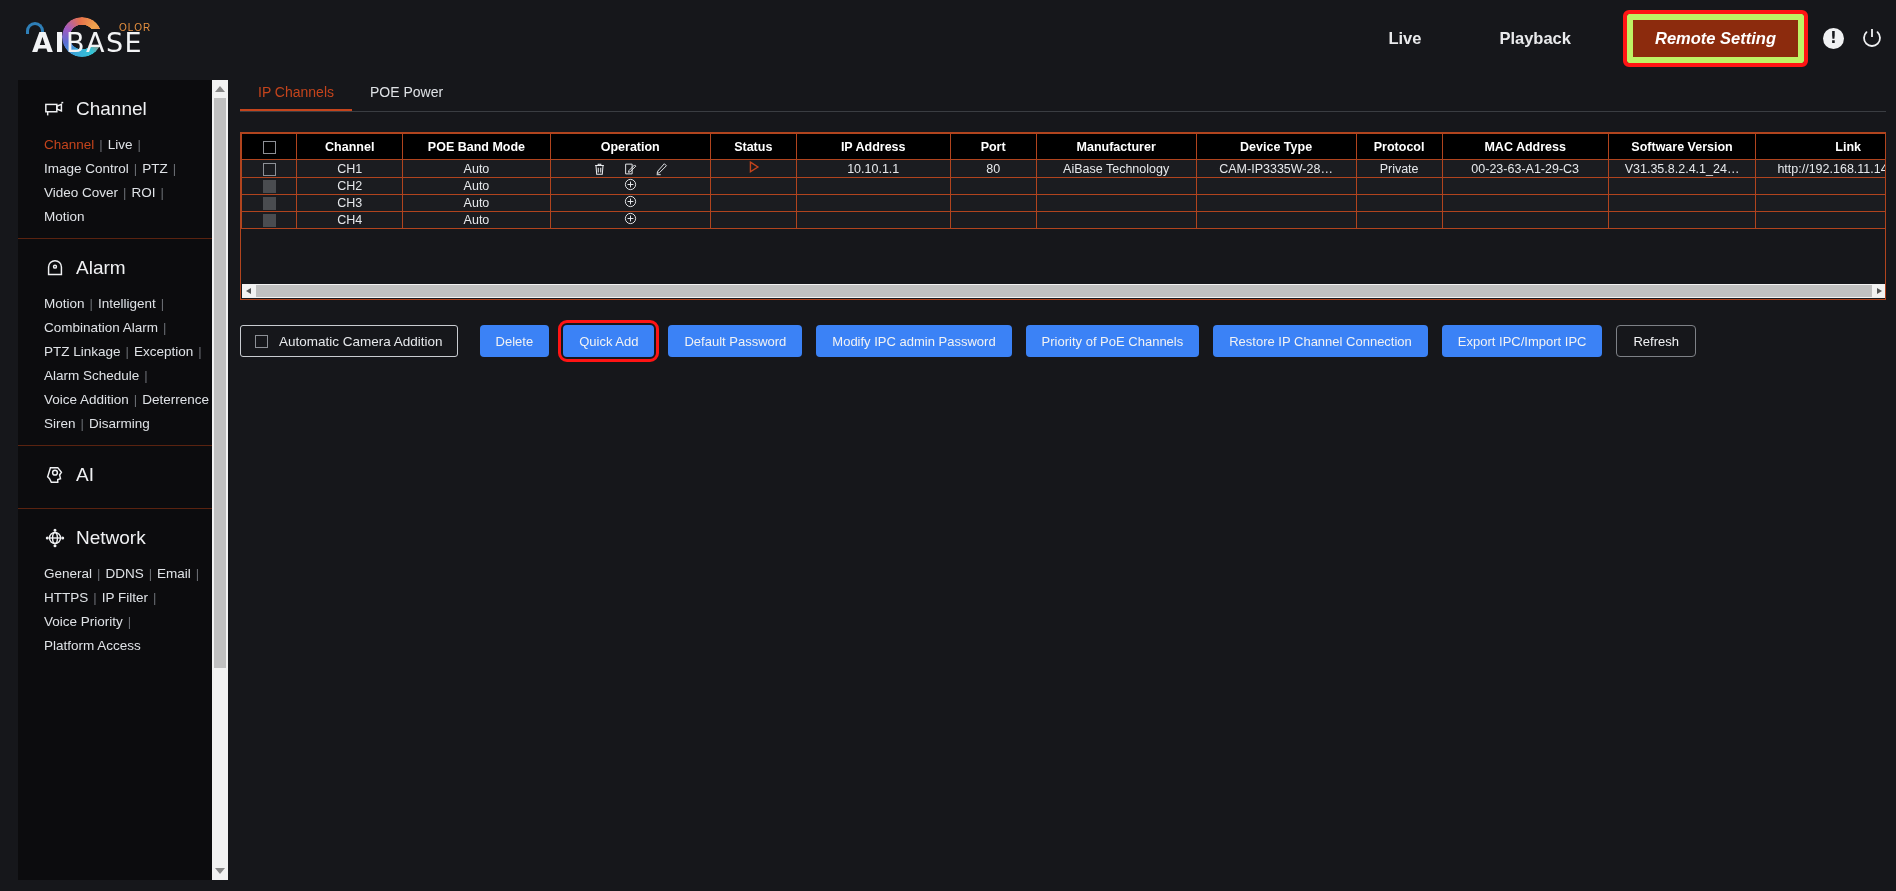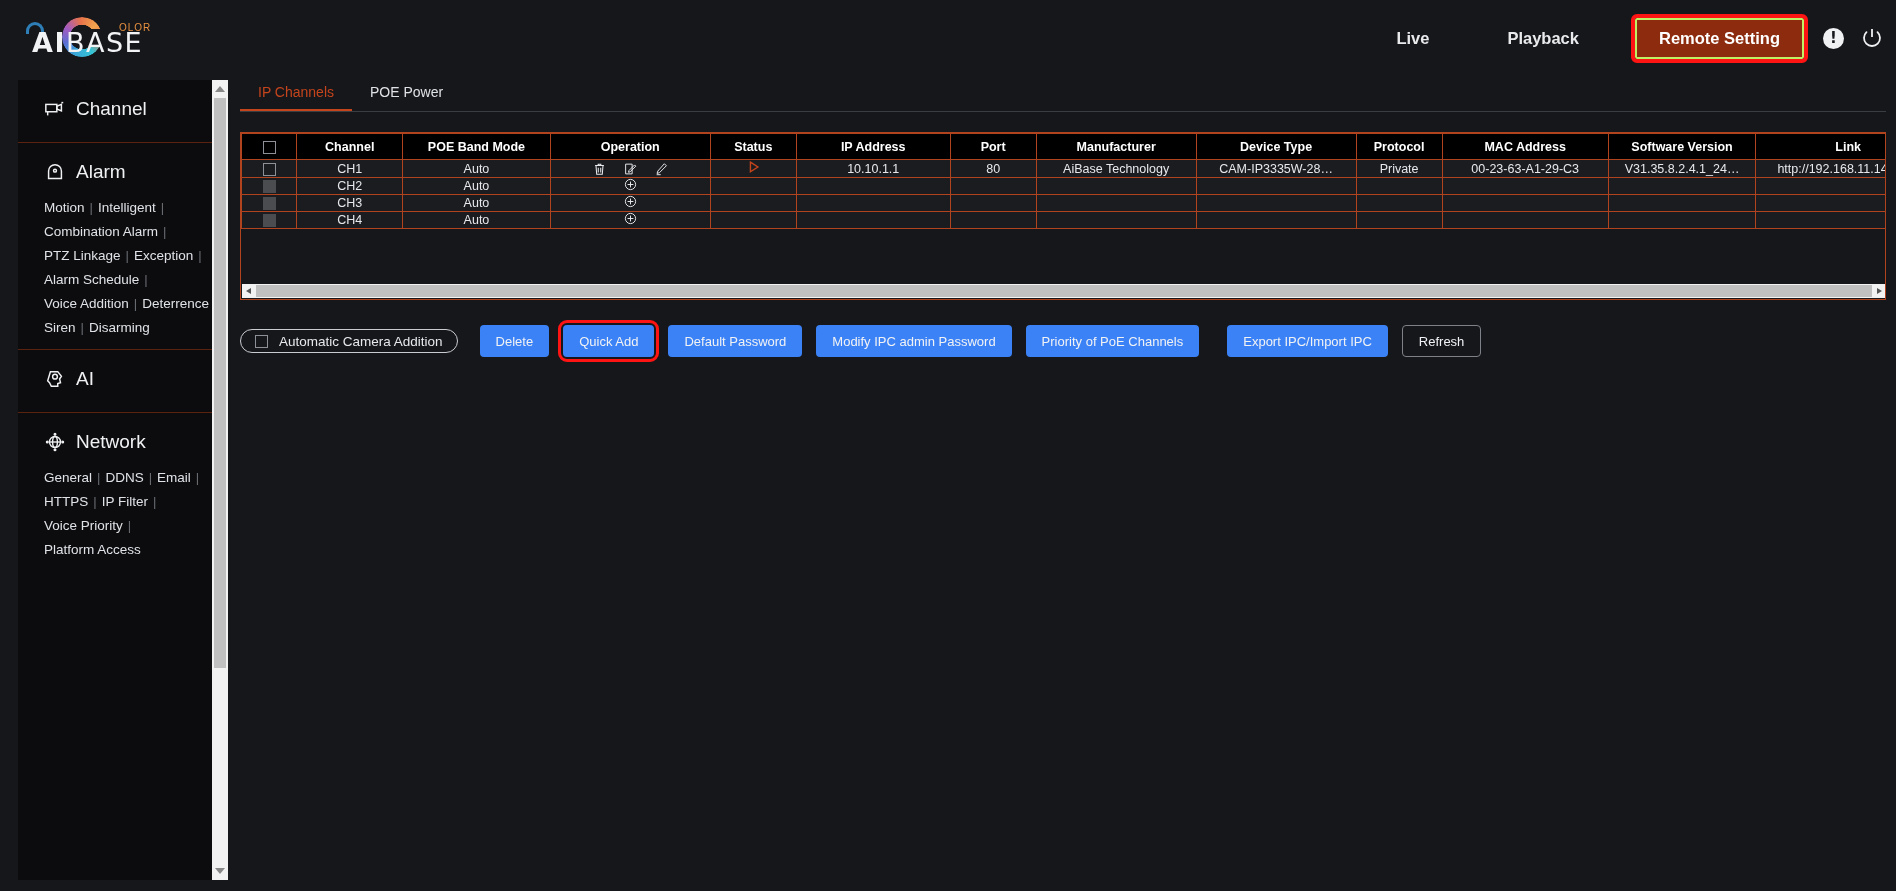--- a/index.html
+++ b/index.html
@@ -57,21 +57,21 @@
   }
 
   .nav { position: absolute; right: 92px; top: 0; height: 76px;
          display: flex; align-items: center; gap: 0; }
   .nav-item {
     color: #e9eaec; font-size: 16.5px; font-weight: bold;
     padding: 9px 22px; cursor: pointer; white-space: nowrap;
   }
   .nav-item.active {
     background: #8c2b0d; color: #fff;
-    border: 2px solid #bef264; border-radius: 2px;
+    border: 6px solid #bef264; border-radius: 2px; font-style: italic;
   }
   .nav-highlight {
     outline: 4px solid #ff1414; outline-offset: 0px;
     position: relative;
   }
   .nav-gap { width: 34px; }
 
   .hdr-icons {
     position: absolute; right: 12px; top: 0; height: 76px;
     display: flex; align-items: center; gap: 16px;
@@ -194,22 +194,22 @@
   .hscroll .ha.right::after { right: 4px; border-left: 5px solid #555; }
   .hscroll .hthumb { flex: 1; height: 12px; background: #c0c0c0; cursor: pointer; }
 
   
   .btnrow {
     position: absolute; left: 0; top: 245px;
     display: flex; align-items: center; gap: 0;
   }
   .auto-add {
     display: flex; align-items: center; gap: 11px;
-    border: 1px solid #c9ccd1; border-radius: 12px;
-    height: 24px; padding: 0 14px; cursor: pointer;
+    border: 1px solid #c9ccd1; border-radius: 3px;
+    height: 32px; padding: 0 14px; cursor: pointer;
     color: #e6e8eb; font-size: 13.5px; white-space: nowrap;
   }
   .btn {
     background: #3b82f6; color: #f1f2f4; font-size: 13px;
     border: none; border-radius: 4px; height: 32px;
     padding: 0 16px; cursor: pointer; white-space: nowrap;
     font-family: "Liberation Sans", sans-serif;
   }
   .btn.ghost { background: transparent; border: 1px solid #7e8187; }
   .btn-hl { outline: 3px solid #ff1414; outline-offset: 2px; }
@@ -253,20 +253,26 @@
 
       <div class="sec">
         <div class="sec-head">
           <svg class="sec-icon" viewBox="0 0 24 24" fill="none" stroke="#f0f1f3" stroke-width="1.6">
             <rect x="2" y="7" width="12" height="8"></rect>
             <path d="M14 9 L19 7 V14 L14 12 Z"></path>
             <path d="M4 15 V19"></path>
               <path d="M19 5 h2"></path>
           </svg>
           <span class="sec-title">Channel</span>
+        </div>
+        <div class="links">
+          <a class="cur">Channel</a><span class="sep">|</span><a>Live</a><span class="sep">|</span><br>
+          <a>Image Control</a><span class="sep">|</span><a>PTZ</a><span class="sep">|</span><br>
+          <a>Video Cover</a><span class="sep">|</span><a>ROI</a><span class="sep">|</span><br>
+          <a>Motion</a>
         </div>
       </div>
 
 
       <div class="sec">
         <div class="sec-head">
           <svg class="sec-icon" viewBox="0 0 24 24" fill="none" stroke="#f0f1f3" stroke-width="1.6">
             <path d="M5 19 V11 A7 7 0 0 1 19 11 V19 Z"></path>
             <circle cx="12" cy="10.5" r="1.6"></circle>
           </svg>
@@ -497,20 +503,21 @@
       <button class="btn">Delete</button>
       <div class="gapsm"></div>
       <button class="btn btn-hl">Quick Add</button>
       <div class="gapsm"></div>
       <button class="btn">Default Password</button>
       <div class="gapsm"></div>
       <button class="btn">Modify IPC admin Password</button>
       <div class="gapsm"></div>
       <button class="btn">Priority of PoE Channels</button>
       <div class="gapsm"></div>
+      <button class="btn">Restore IP Channel Connection</button>
       <div class="gapsm"></div>
       <button class="btn">Export IPC/Import IPC</button>
       <div class="gapsm"></div>
       <button class="btn ghost">Refresh</button>
     </div>
 
   </div>
 </div>
 
 </body></html>

